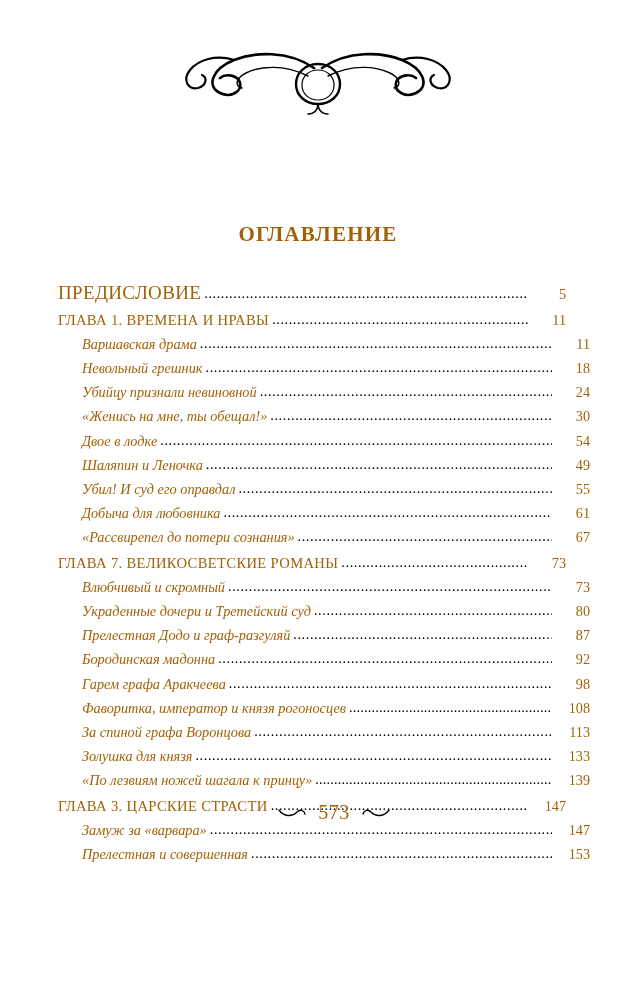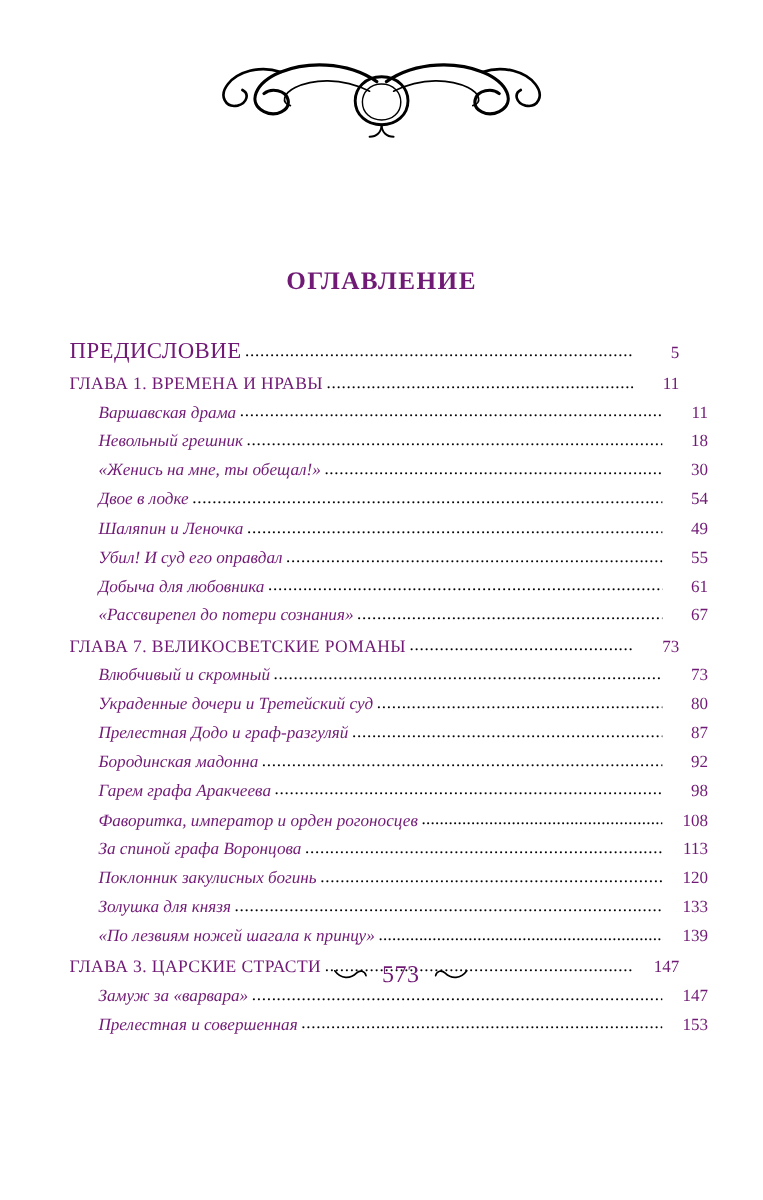--- a/index.html
+++ b/index.html
@@ -7,21 +7,21 @@
     padding: 0;
     background: #ffffff;
   }
   .page {
     position: relative;
     width: 636px;
     height: 868px;
     background: #ffffff;
     overflow: hidden;
     font-family: "Liberation Serif", serif;
-    color: #701a75;
+    color: #a16207;
     text-decoration: underline;
   }
 
   
   .ornament {
     position: absolute;
     top: 46px;
     left: 0;
     width: 636px;
     display: flex;
@@ -182,20 +182,25 @@
       <span class="label">Варшавская драма</span>
       <span class="leaders"></span>
       <span class="page-num">11</span>
     </div>
     <div class="toc-row row-entry">
       <span class="label">Невольный грешник</span>
       <span class="leaders"></span>
       <span class="page-num">18</span>
     </div>
     <div class="toc-row row-entry">
+      <span class="label">Убийцу признали невиновной</span>
+      <span class="leaders"></span>
+      <span class="page-num">24</span>
+    </div>
+    <div class="toc-row row-entry">
       <span class="label">«Женись на мне, ты обещал!»</span>
       <span class="leaders"></span>
       <span class="page-num">30</span>
     </div>
     <div class="toc-row row-entry">
       <span class="label">Двое в лодке</span>
       <span class="leaders"></span>
       <span class="page-num">54</span>
     </div>
     <div class="toc-row row-entry">
@@ -244,33 +249,28 @@
       <span class="label">Бородинская мадонна</span>
       <span class="leaders"></span>
       <span class="page-num">92</span>
     </div>
     <div class="toc-row row-entry">
       <span class="label">Гарем графа Аракчеева</span>
       <span class="leaders"></span>
       <span class="page-num">98</span>
     </div>
     <div class="toc-row row-entry tight">
-      <span class="label">Фаворитка, император и орден рогоносцев</span>
+      <span class="label">Фаворитка, император и князя рогоносцев</span>
       <span class="leaders"></span>
       <span class="page-num">108</span>
     </div>
     <div class="toc-row row-entry">
       <span class="label">За спиной графа Воронцова</span>
       <span class="leaders"></span>
       <span class="page-num">113</span>
-    </div>
-    <div class="toc-row row-entry">
-      <span class="label">Поклонник закулисных богинь</span>
-      <span class="leaders"></span>
-      <span class="page-num">120</span>
     </div>
     <div class="toc-row row-entry">
       <span class="label">Золушка для князя</span>
       <span class="leaders"></span>
       <span class="page-num">133</span>
     </div>
     <div class="toc-row row-entry tight">
       <span class="label">«По лезвиям ножей шагала к принцу»</span>
       <span class="leaders"></span>
       <span class="page-num">139</span>

